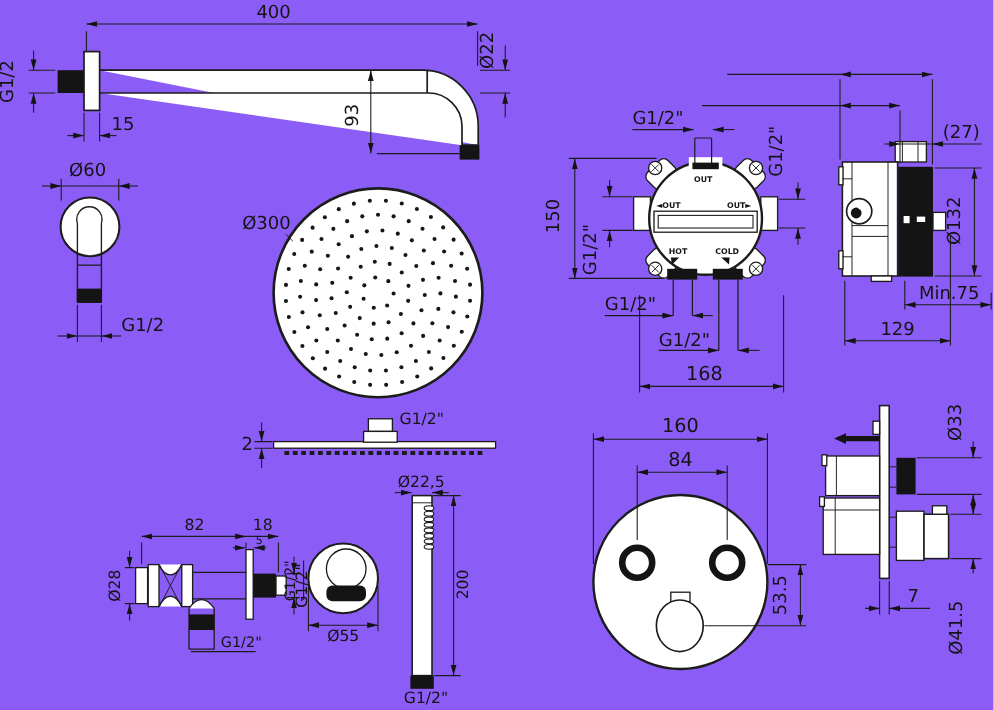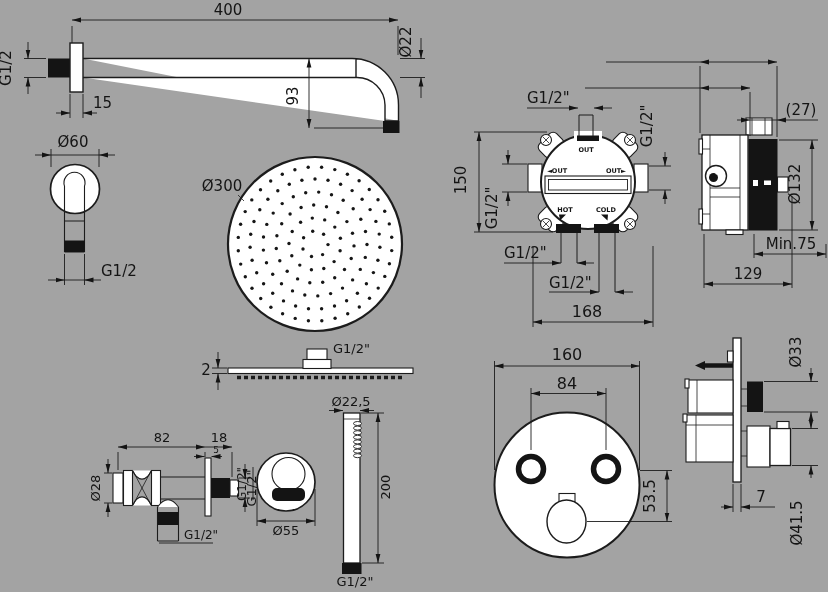--- a/index.html
+++ b/index.html
@@ -1,16 +1,16 @@
 <!DOCTYPE html>
 <html><head>
 <meta charset="utf-8">
 <style>
   html,body{margin:0;padding:0;background:#ffffff;}
-  .stage{width:828px;height:592px;background:#a3a3a3;position:relative;overflow:hidden;}
+  .stage{width:828px;height:592px;background:#8b5cf6;position:relative;overflow:hidden;}
   svg{display:block;}
   text{font-family:"DejaVu Sans","Liberation Sans",sans-serif;fill:#141414;font-size:15px;}
   .t16{font-size:16px;}
   .t13{font-size:13px;}
   .t12{font-size:12px;}
   .t9{font-size:9px;}
   .t65{font-size:6.5px;font-weight:bold;}
   .ln{stroke:#1c1c1c;stroke-width:1;fill:none;}
   .thin{stroke:#1c1c1c;stroke-width:0.8;fill:none;}
   .dim{stroke:#1c1c1c;stroke-width:0.9;fill:none;}

